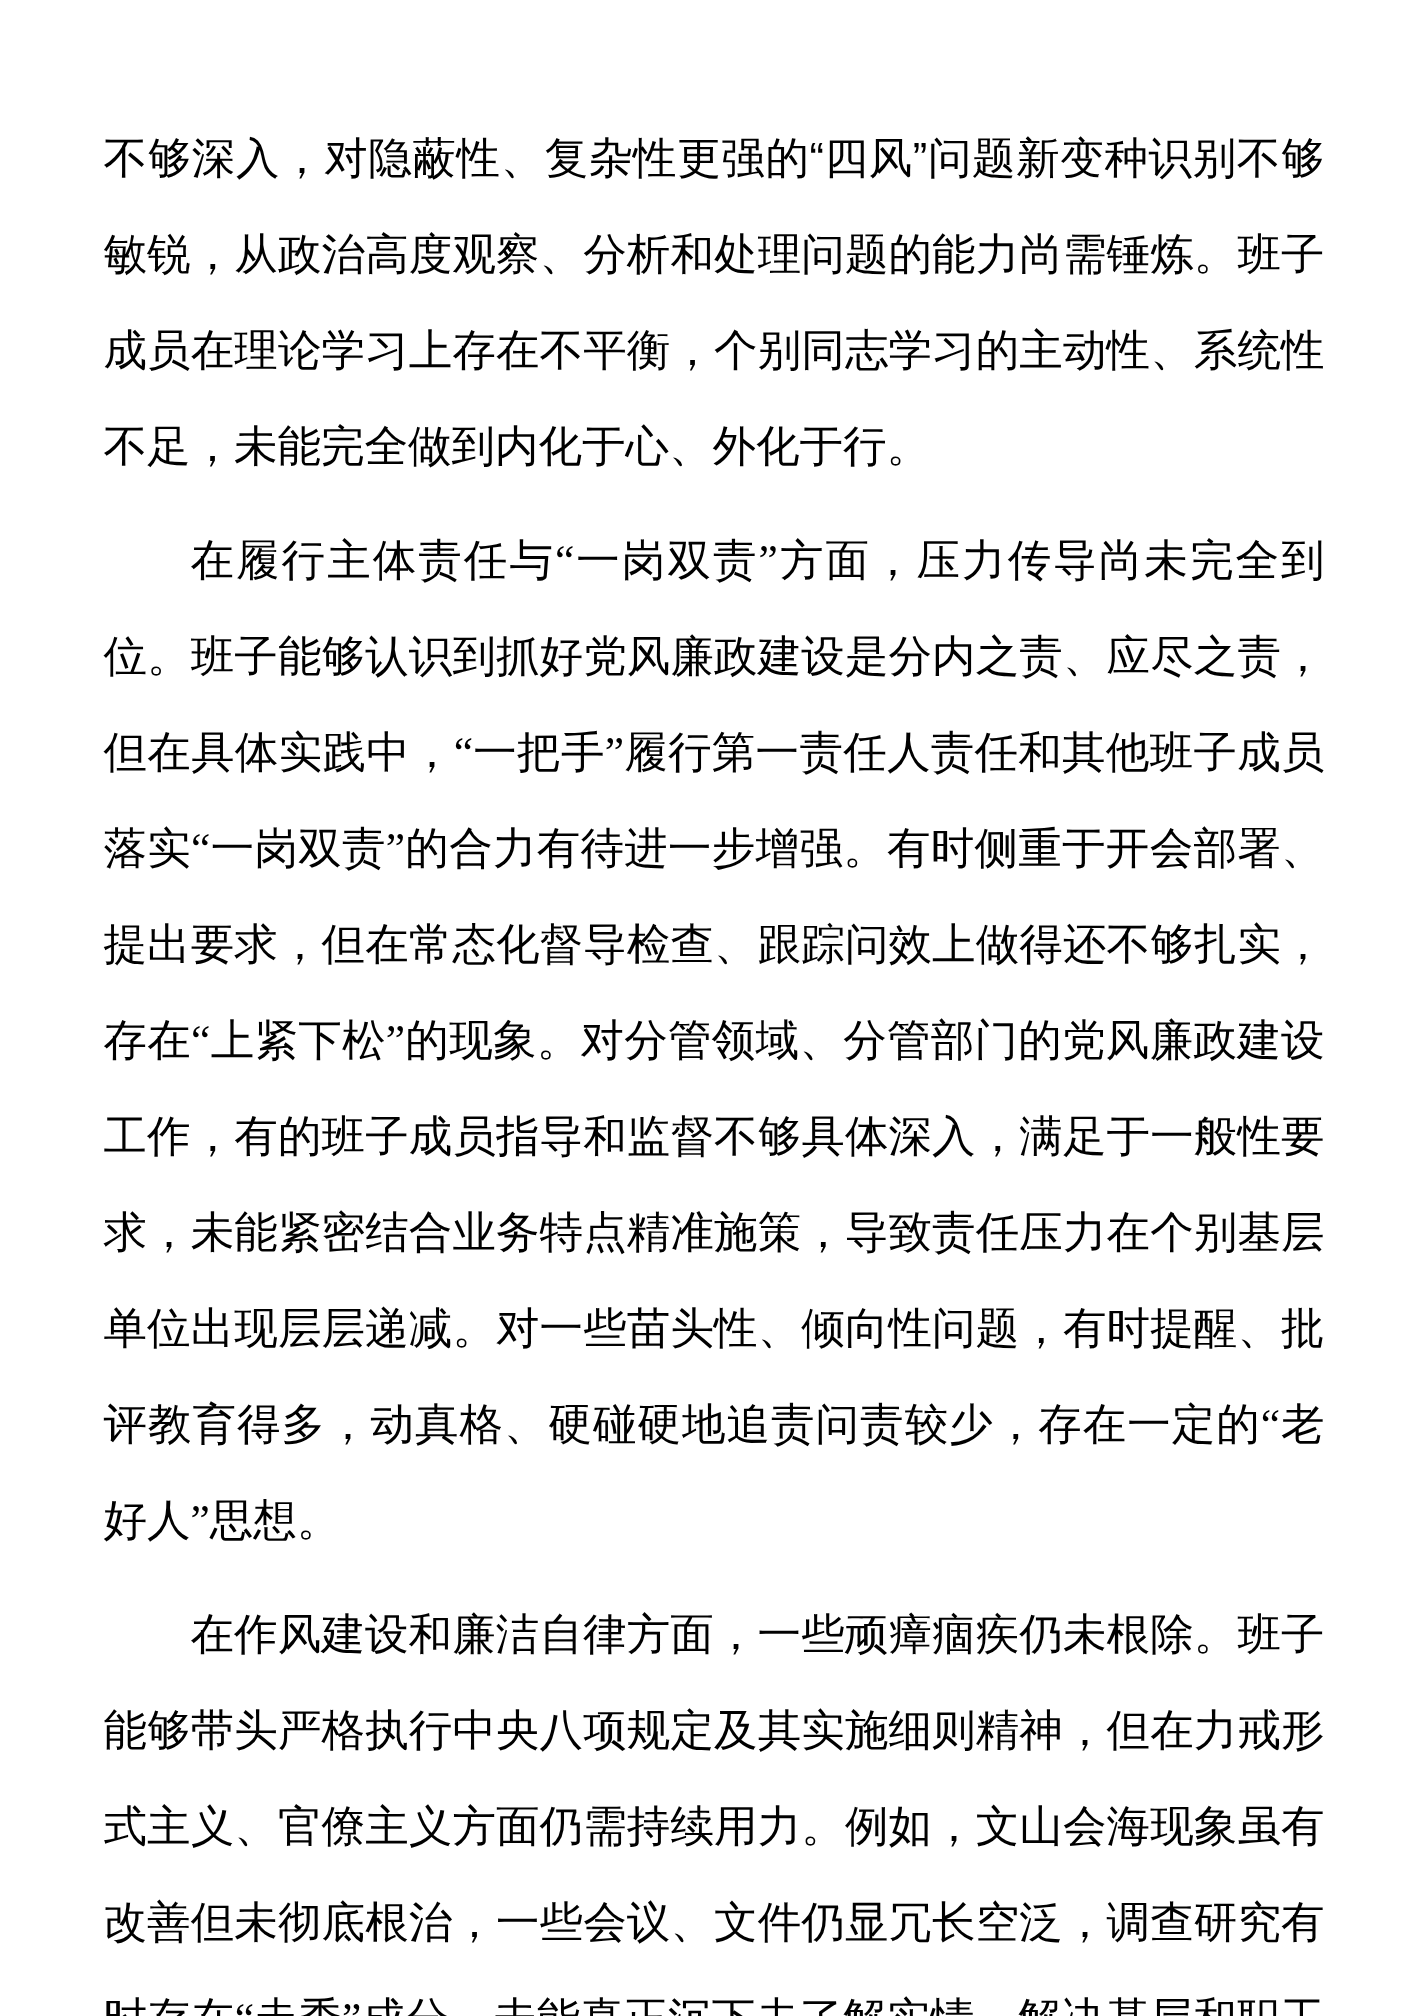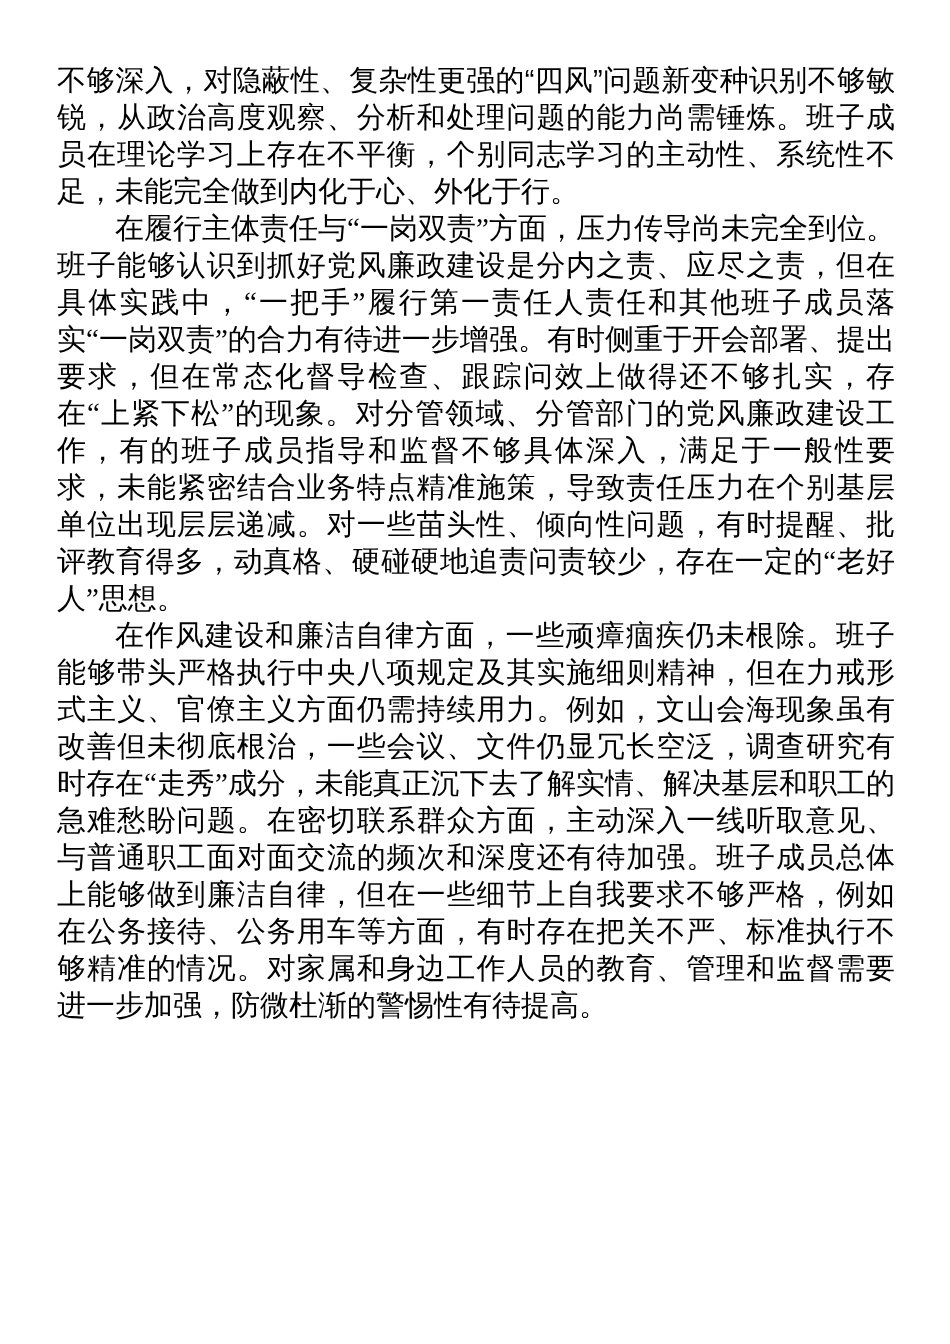--- a/index.html
+++ b/index.html
@@ -18,24 +18,24 @@
     width: 950px;
     height: 1344px;
     background: #ffffff;
     box-sizing: border-box;
     padding: 62px 55px 0 57px;
   }
   .doc-body {
     width: 838px;
   }
   .para {
-    margin: 0;
+    margin: 12px;
     color: #000000;
     font-size: 29px;
-    line-height: 37px;
+    line-height: 64px;
     text-align: justify;
     text-justify: inter-ideograph;
     letter-spacing: 0px;
     font-weight: 400;
     word-break: break-all;
     -webkit-font-smoothing: none;
   }
   .para.indent {
     text-indent: 58px;
     font-family: Liberation Serif, serif;

